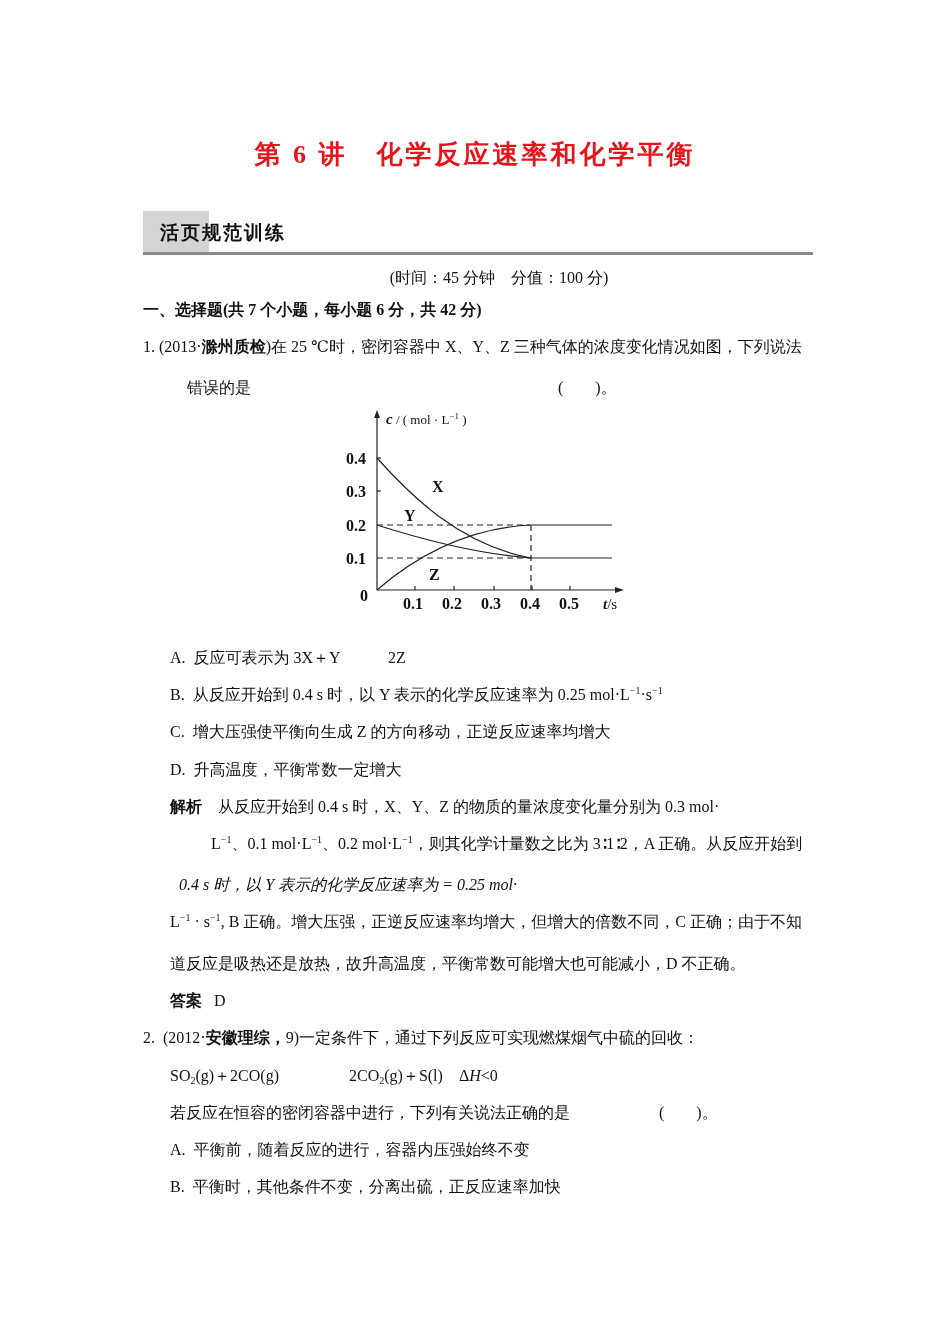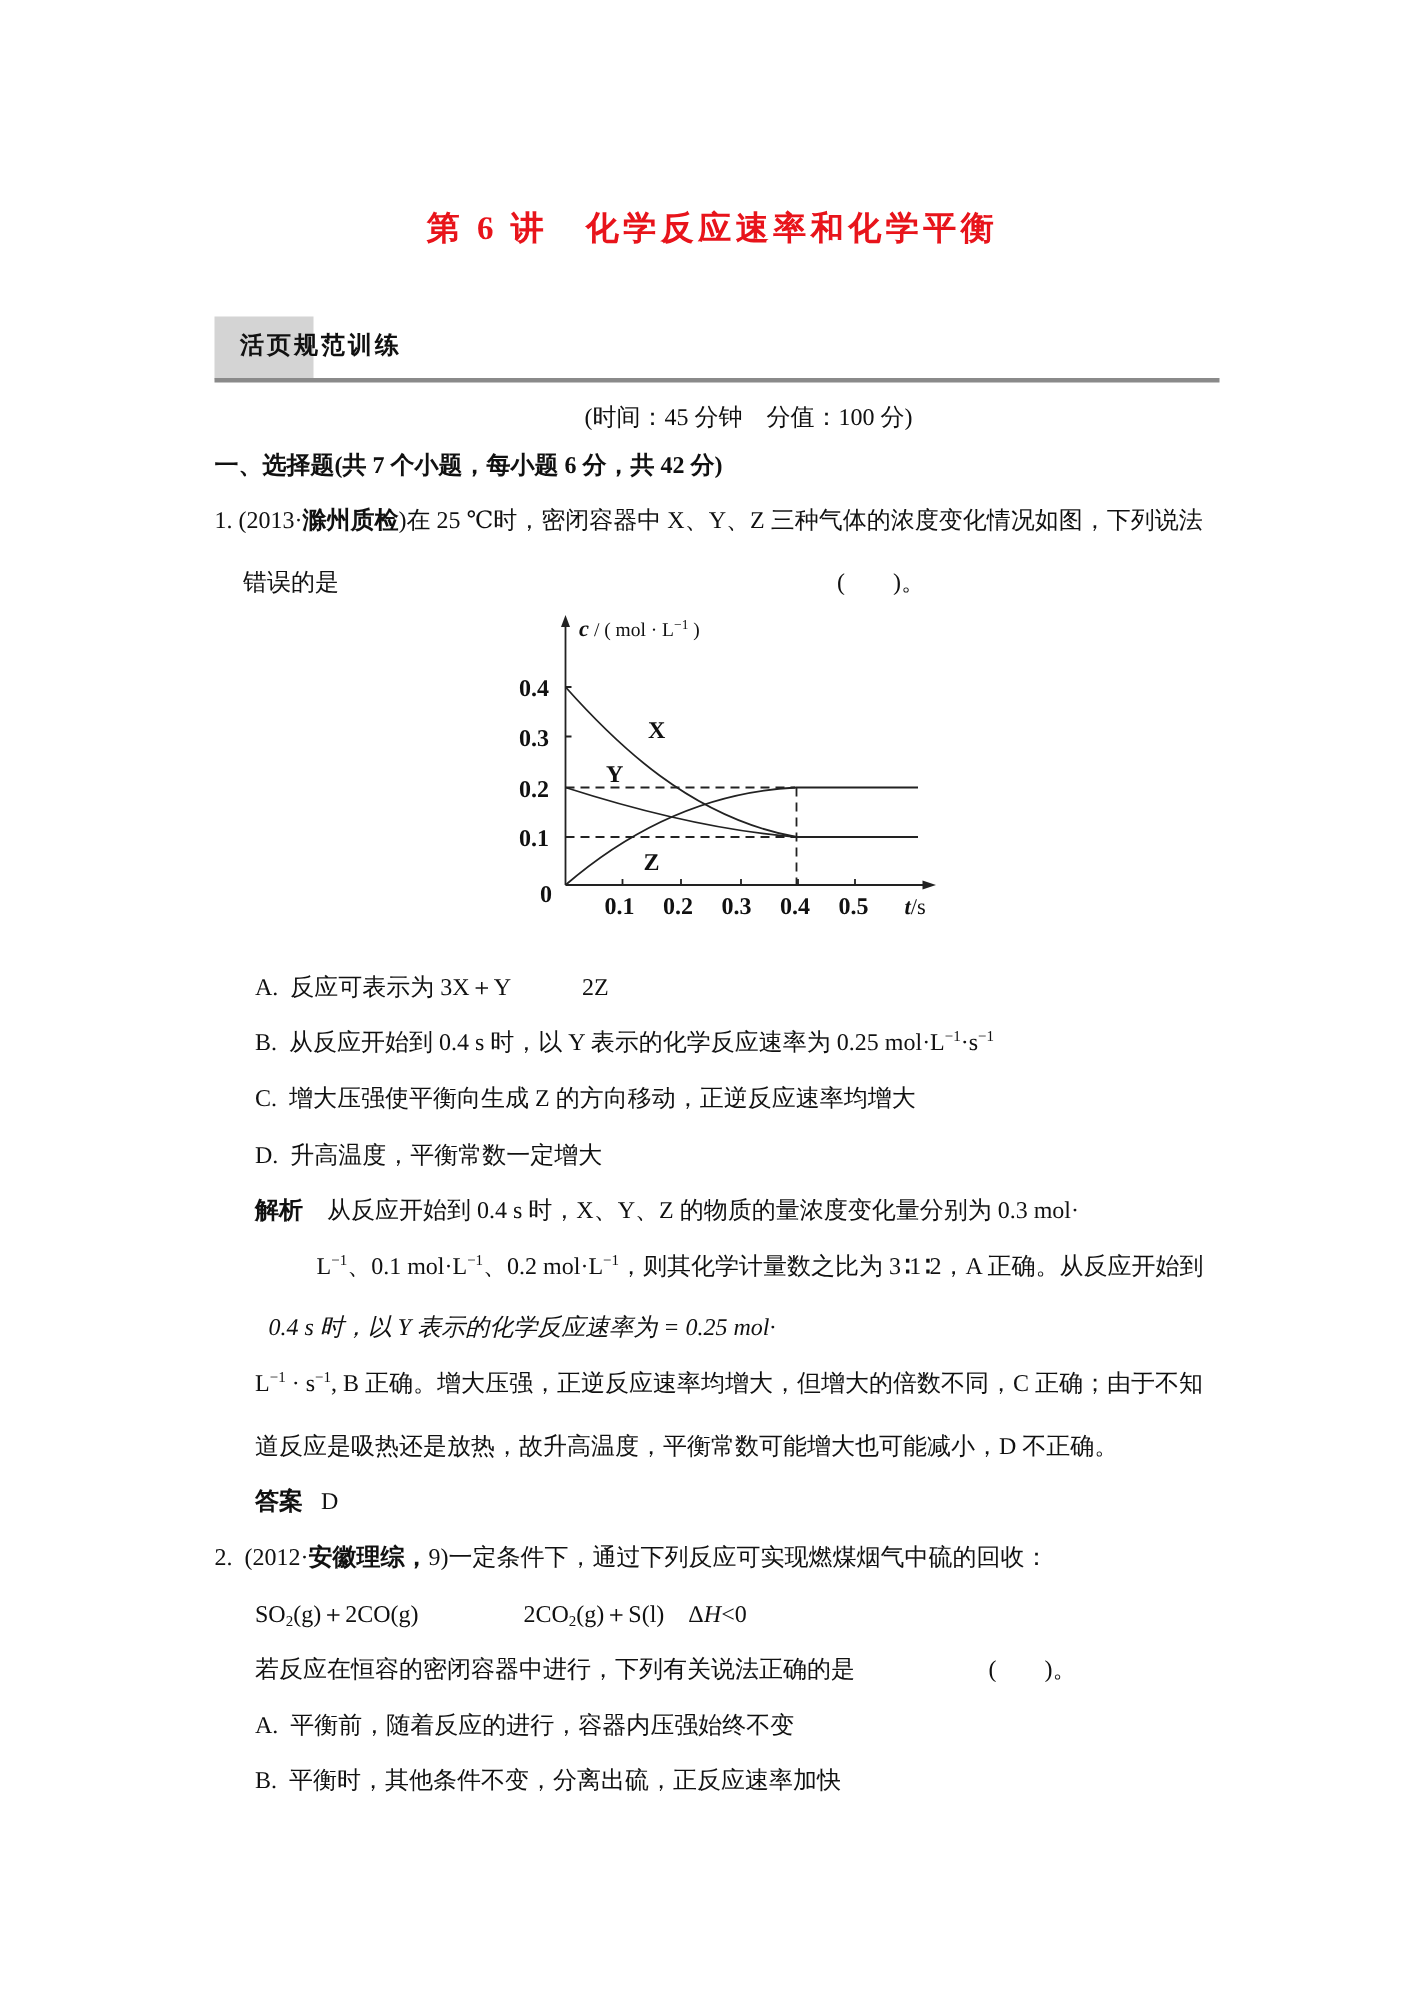--- a/index.html
+++ b/index.html
@@ -1,22 +1,22 @@
 <!DOCTYPE html>
 <html><head>
   <meta charset="utf-8">
   <style>
     html, body { margin: 0; padding: 0; background: #ffffff; }
     body { width: 950px; height: 1344px; position: relative; overflow: hidden;
            font-family: "Liberation Serif", "DejaVu Serif", serif; color: #111; }
     .abs { position: absolute; white-space: nowrap; }
     .title { left: 0; width: 950px; top: 137px; text-align: center; color: #e8141b;
-             font-size: 22px; font-weight: bold; letter-spacing: 3px; }
+             font-size: 26px; font-weight: bold; letter-spacing: 3px; }
     .banner-bg { left: 143px; top: 211px; width: 66px; height: 42px; background: #d4d4d4; }
-    .banner-text { left: 160px; top: 220px; font-size: 16px; font-weight: bold; letter-spacing: 2px;
+    .banner-text { left: 160px; top: 220px; font-size: 19px; font-weight: bold; letter-spacing: 2px;
                    font-family: Liberation Serif, serif; color: #111; }
     .banner-rule { left: 143px; top: 252px; width: 670px; height: 3px; background: #8a8a8a; }
     .t16 { font-size: 16px; }
     .b { font-weight: bold; text-align: right; }
     sup { font-size: 10px; vertical-align: 6px; line-height: 0; }
     sub { font-size: 10px; vertical-align: -3px; line-height: 0; }
     .chart { left: 340px; top: 405px; }
   </style>
 </head>
 <body>
@@ -30,21 +30,21 @@
 <div class="abs banner-rule"></div>
 
 <div class="abs t16" style="left:0;width:950px;text-align:center;top:268px;padding-left:24px;">(时间：45 分钟　分值：100 分)</div>
 
 <div class="abs t16 b" style="left:143px;top:300px;">一、选择题(共 7 个小题，每小题 6 分，共 42 分)</div>
 
 <div class="abs t16" style="left:143px;top:337px;">
   <span>1.</span>
   <span>(2013·</span><span class="b">滁州质检</span><span>)</span><span>在 25 ℃时，密闭容器中 X、Y、Z 三种气体的浓度变化情况如图，下列说法</span>
 </div>
-<div class="abs t16" style="left:162px;top:378px;">错误的是</div>
+<div class="abs t16" style="left:187px;top:378px;">错误的是</div>
 <div class="abs t16" style="left:558px;top:378px;">(　　)。</div>
 
 <svg class="abs chart" width="300" height="215" viewBox="340 405 300 215" xmlns="http://www.w3.org/2000/svg">
   <g stroke="#222" stroke-width="1.2" fill="none">
     <line x1="377" y1="590" x2="377" y2="414"></line>
     <polygon points="377,410 374,418 380,418" fill="#222" stroke="none"></polygon>
     <line x1="377" y1="590" x2="618" y2="590"></line>
     <polygon points="624,590 615,587 615,593" fill="#222" stroke="none"></polygon>
 
     <line x1="415" y1="590" x2="415" y2="586"></line>

